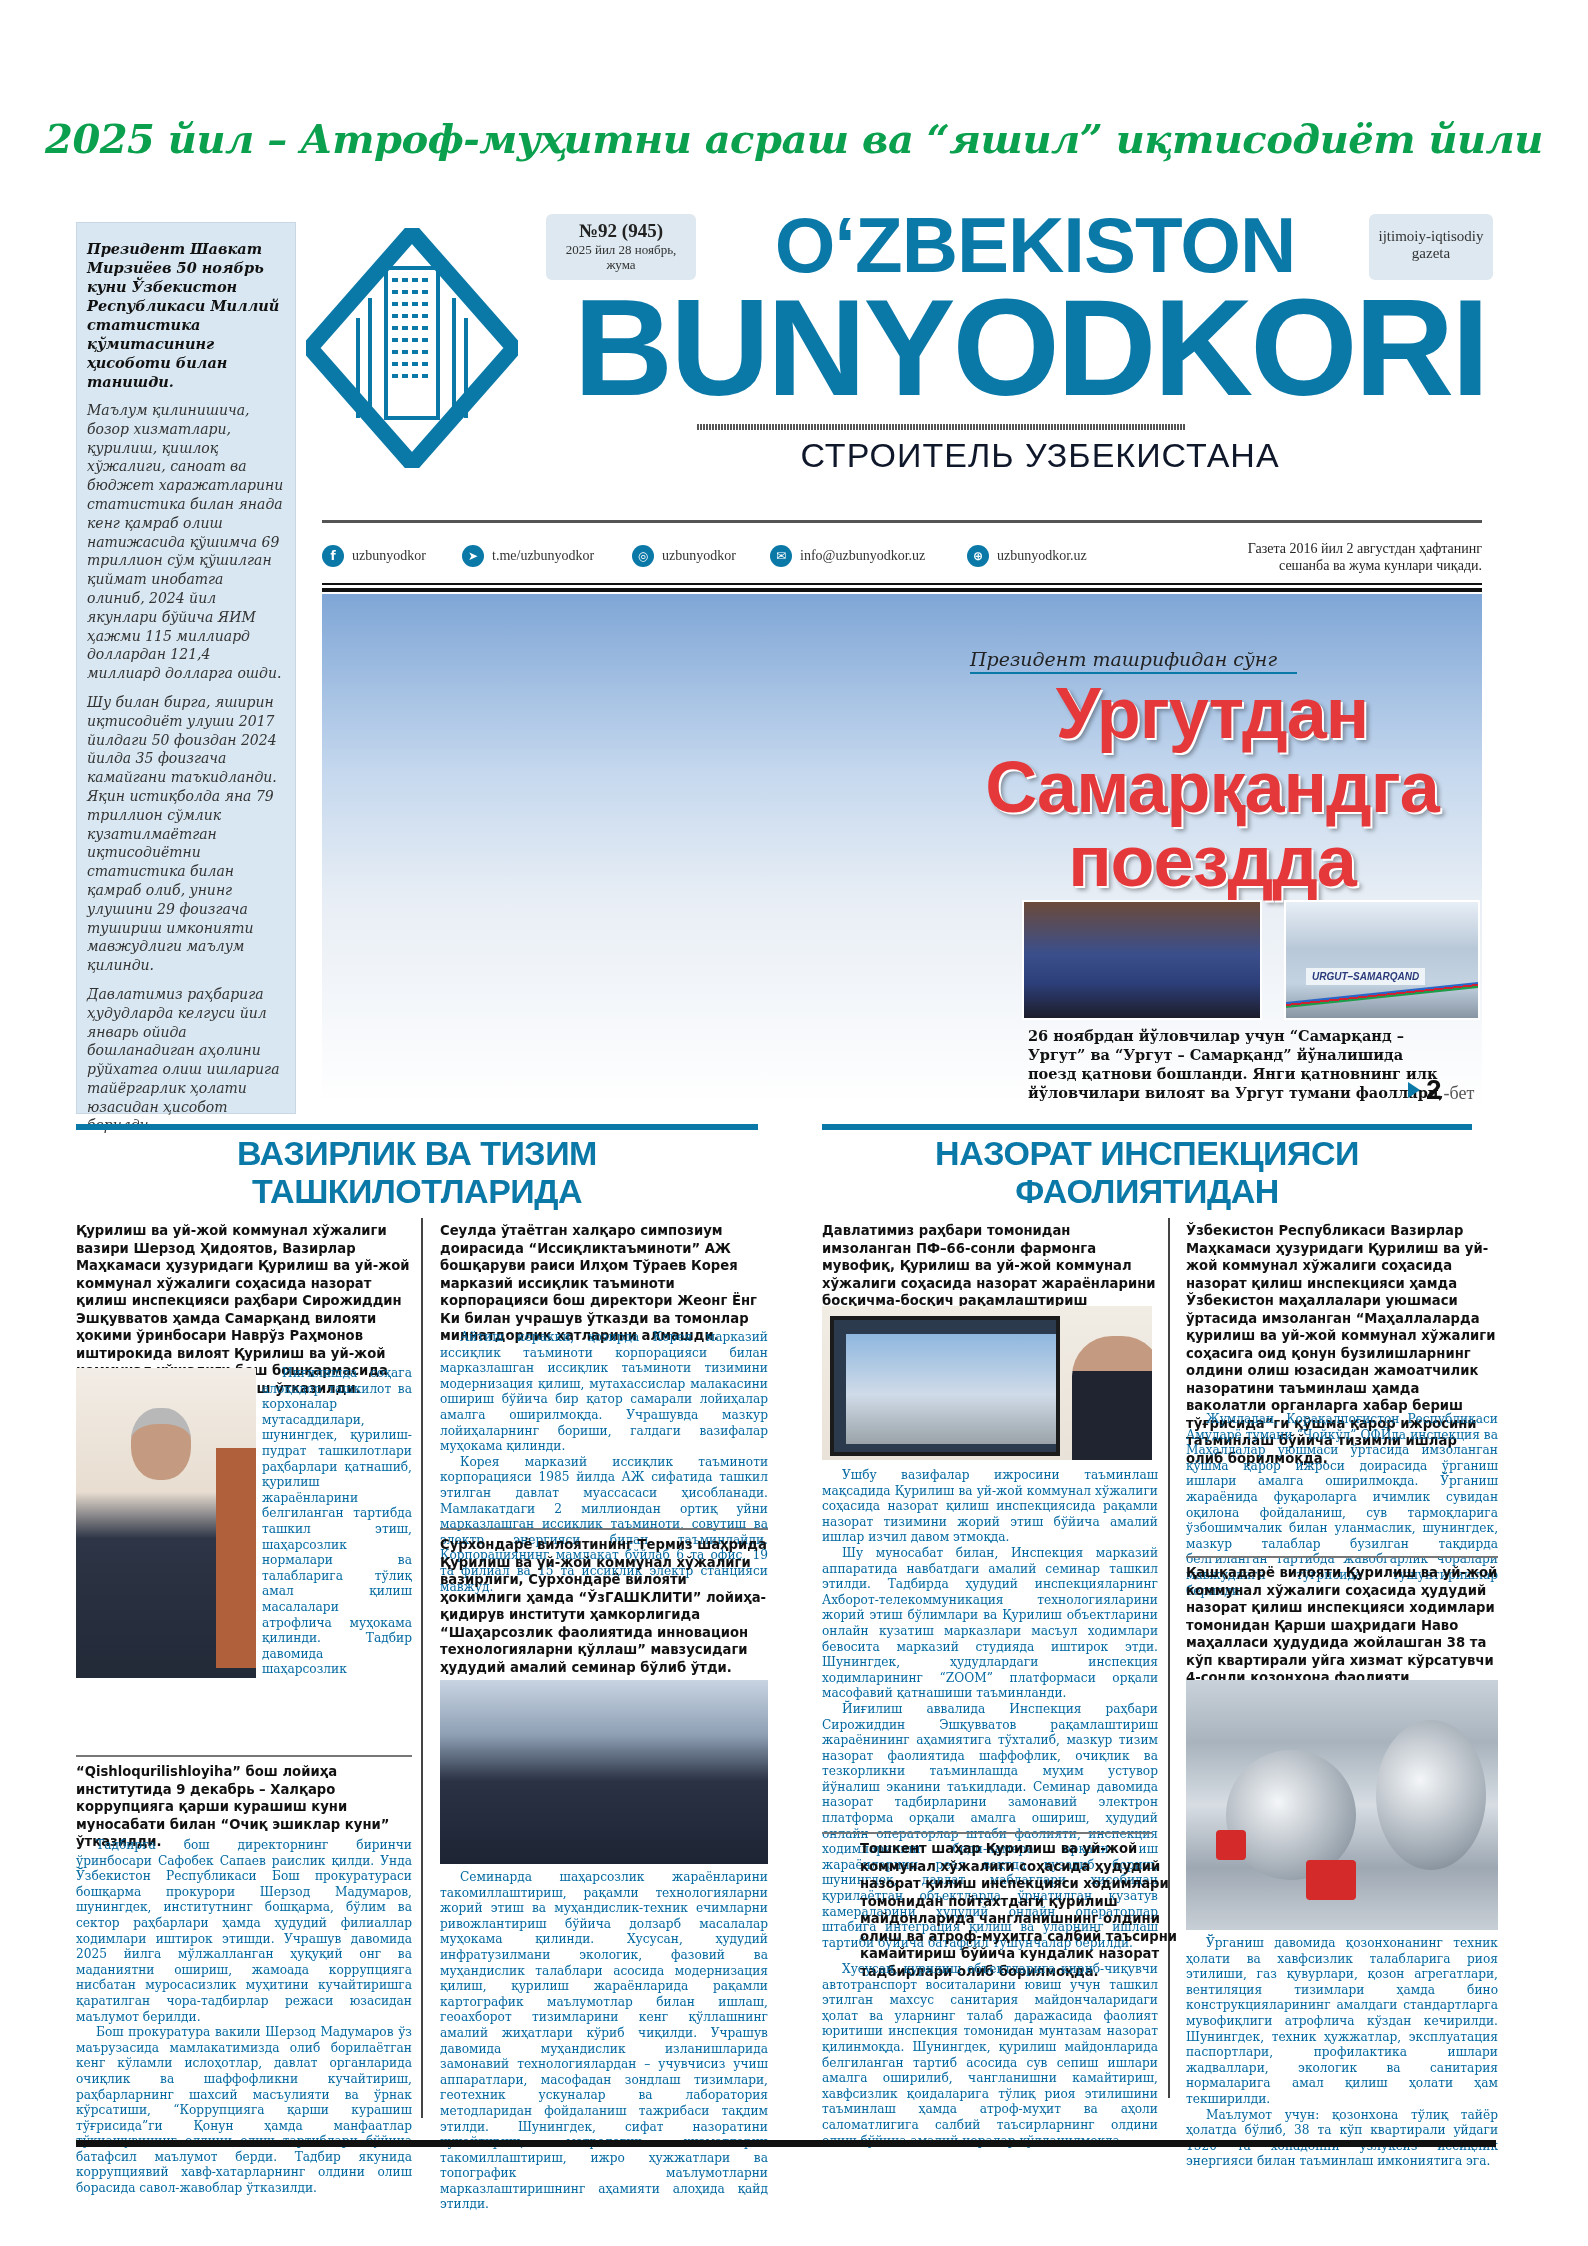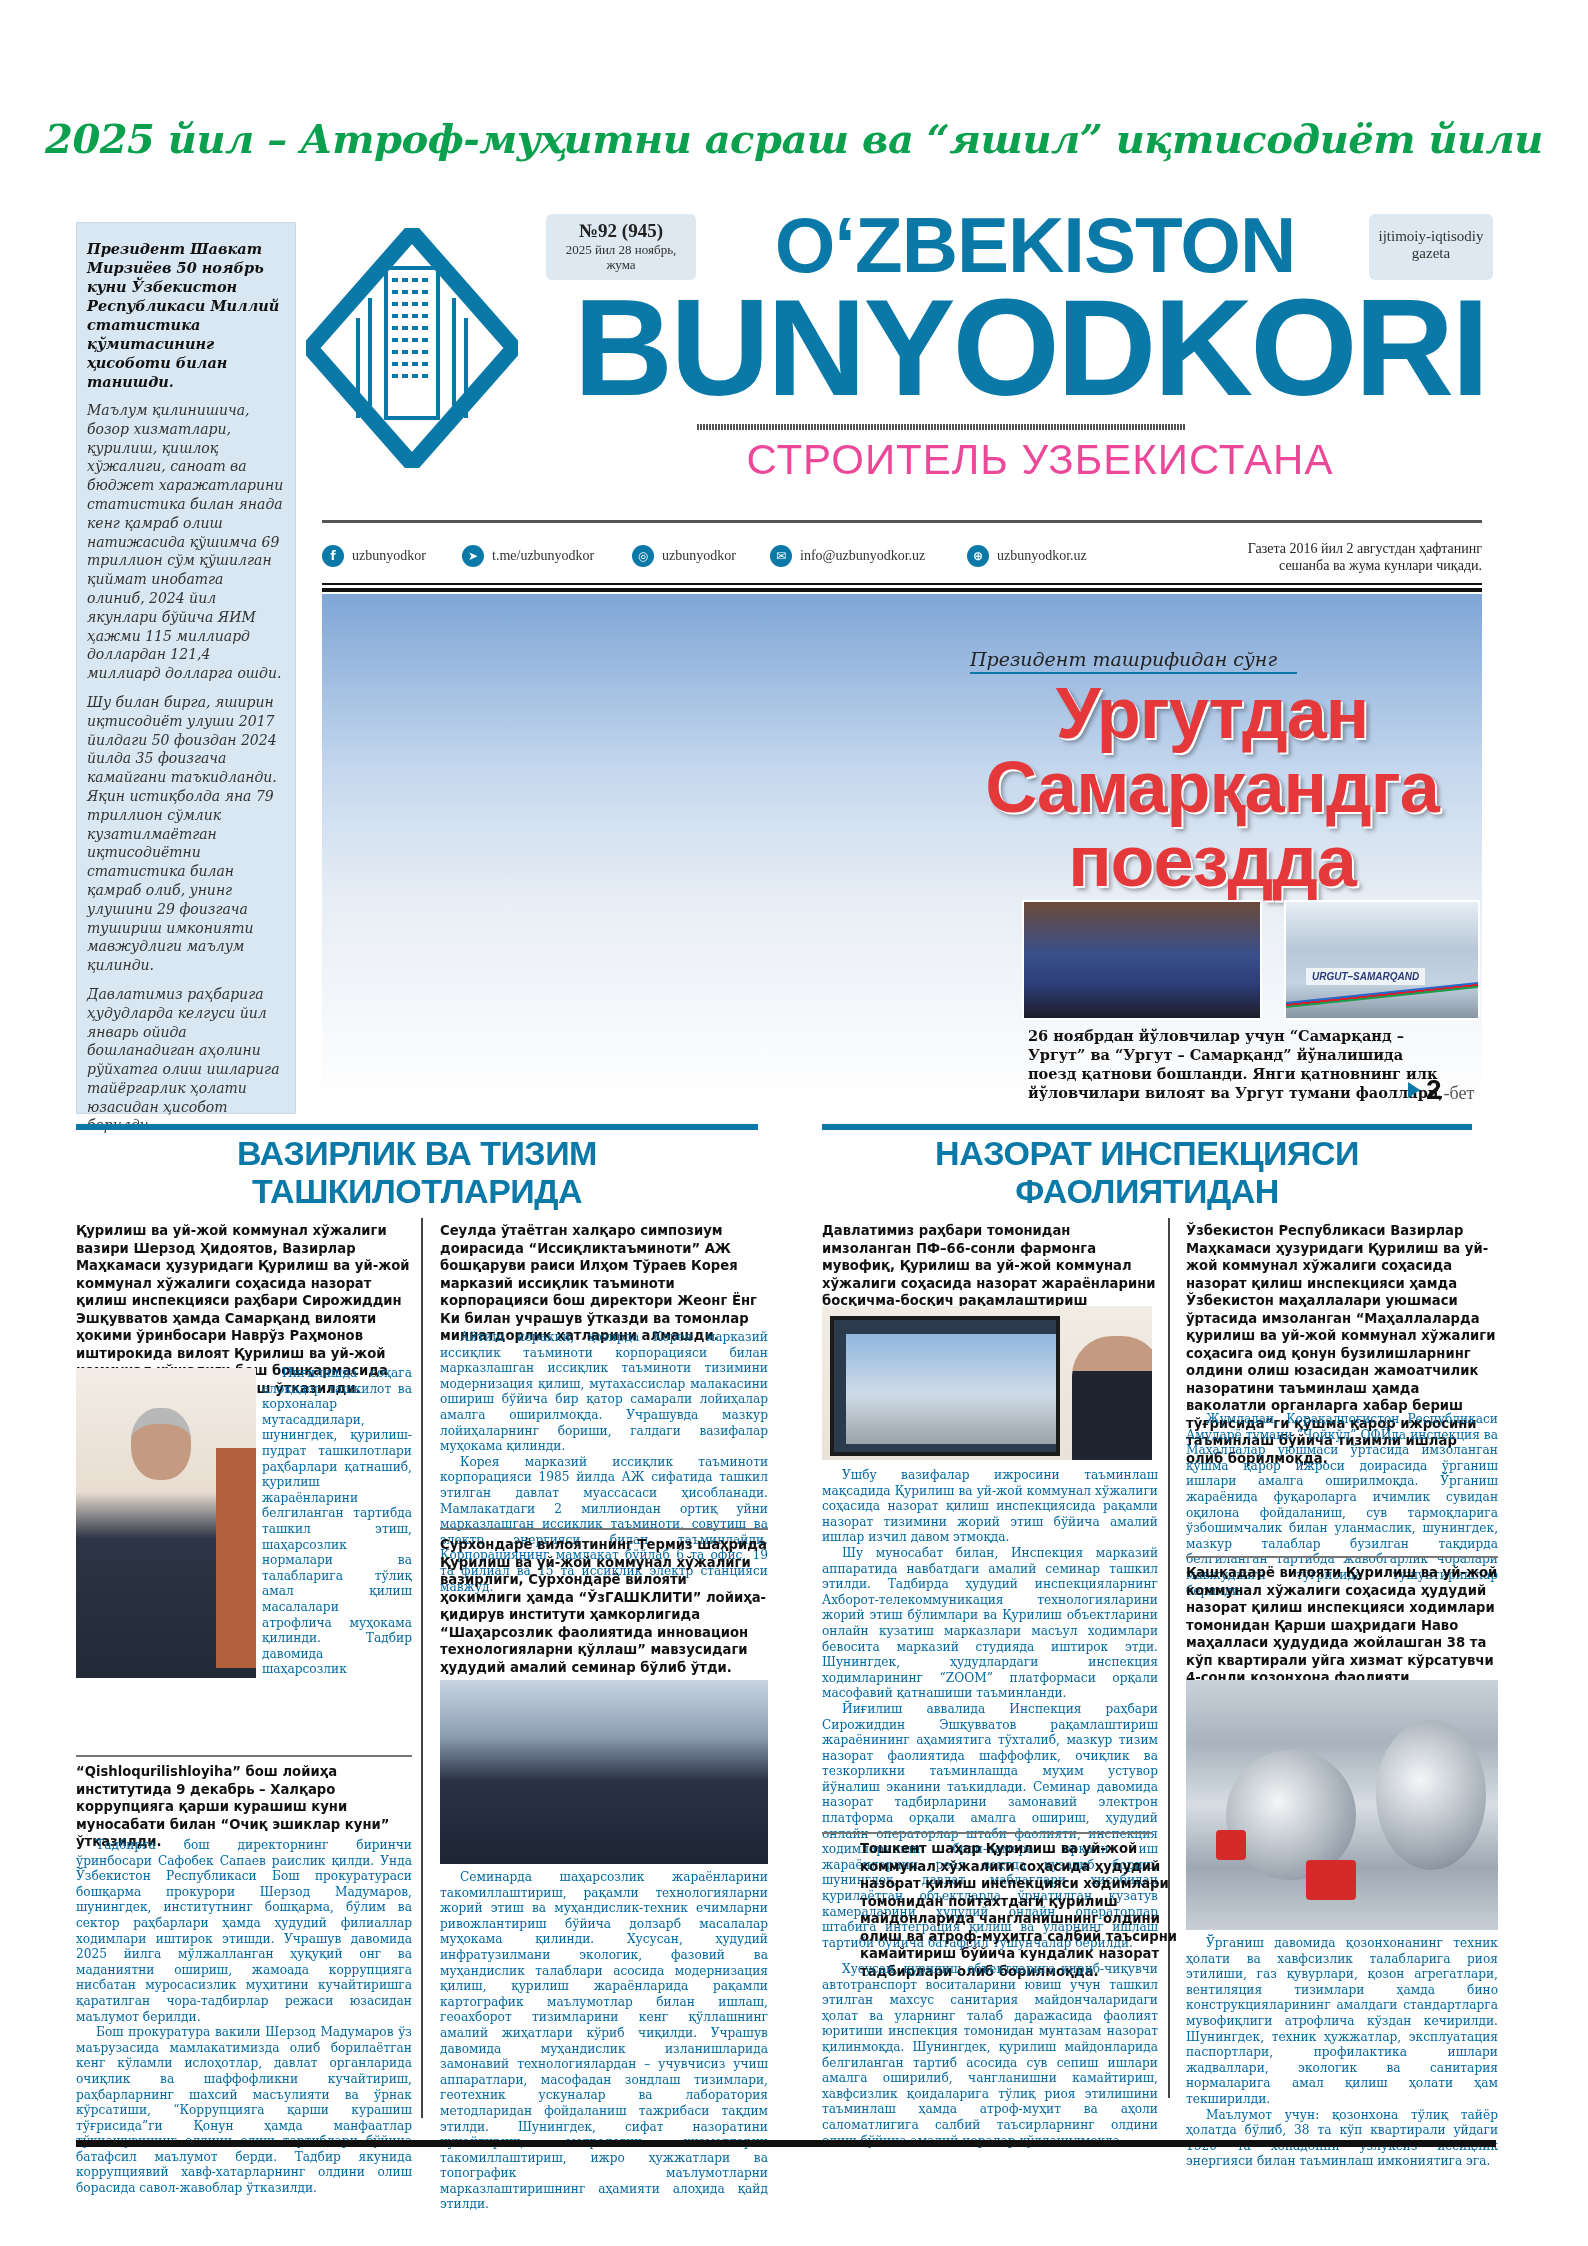--- a/index.html
+++ b/index.html
@@ -29,21 +29,21 @@
     font-family: "Liberation Serif", serif; font-size: 15px; line-height: 17px; color: #333; }
   .title1 { position: absolute; left: 720px; top: 200px; width: 630px; text-align: center;
     font-family: "Liberation Sans", sans-serif; font-weight: bold; font-size: 78px;
     color: #0b79a8; letter-spacing: -1px; line-height: 90px; }
   .title2 { position: absolute; left: 540px; top: 282px; width: 980px; text-align: center;
     font-family: "Liberation Sans", sans-serif; font-weight: bold; font-size: 138px;
     color: #0b79a8; letter-spacing: -3px; line-height: 130px; }
   .hatch { position: absolute; left: 697px; top: 424px; width: 488px; height: 6px;
     background: repeating-linear-gradient(90deg, #555 0 2px, #fff 2px 3px); }
   .title3 { position: absolute; left: 640px; top: 436px; width: 800px; text-align: center;
-    font-family: "Liberation Sans", sans-serif; font-size: 42px; color: #ec4899; letter-spacing: 1px; }
+    font-family: "Liberation Sans", sans-serif; font-size: 34px; color: #0f172a; letter-spacing: 1px; }
 
   .rule-thin { position: absolute; left: 322px; width: 1160px; background: #555; }
   .contacts { position: absolute; left: 322px; top: 537px; width: 1160px; height: 40px; }
   .contact { position: absolute; top: 8px; display: flex; align-items: center; gap: 8px;
     font-family: "Liberation Serif", serif; font-size: 14px; color: #333; }
   .cicon { width: 22px; height: 22px; border-radius: 50%; background: #0b79a8; color: #fff;
     display: flex; align-items: center; justify-content: center; font-size: 12px; font-weight: bold;
     font-family: "DejaVu Sans", sans-serif; }
   .pubnote { position: absolute; right: 0; top: 3px; text-align: right;
     font-family: "Liberation Serif", serif; font-size: 14px; line-height: 17px; color: #222; }

